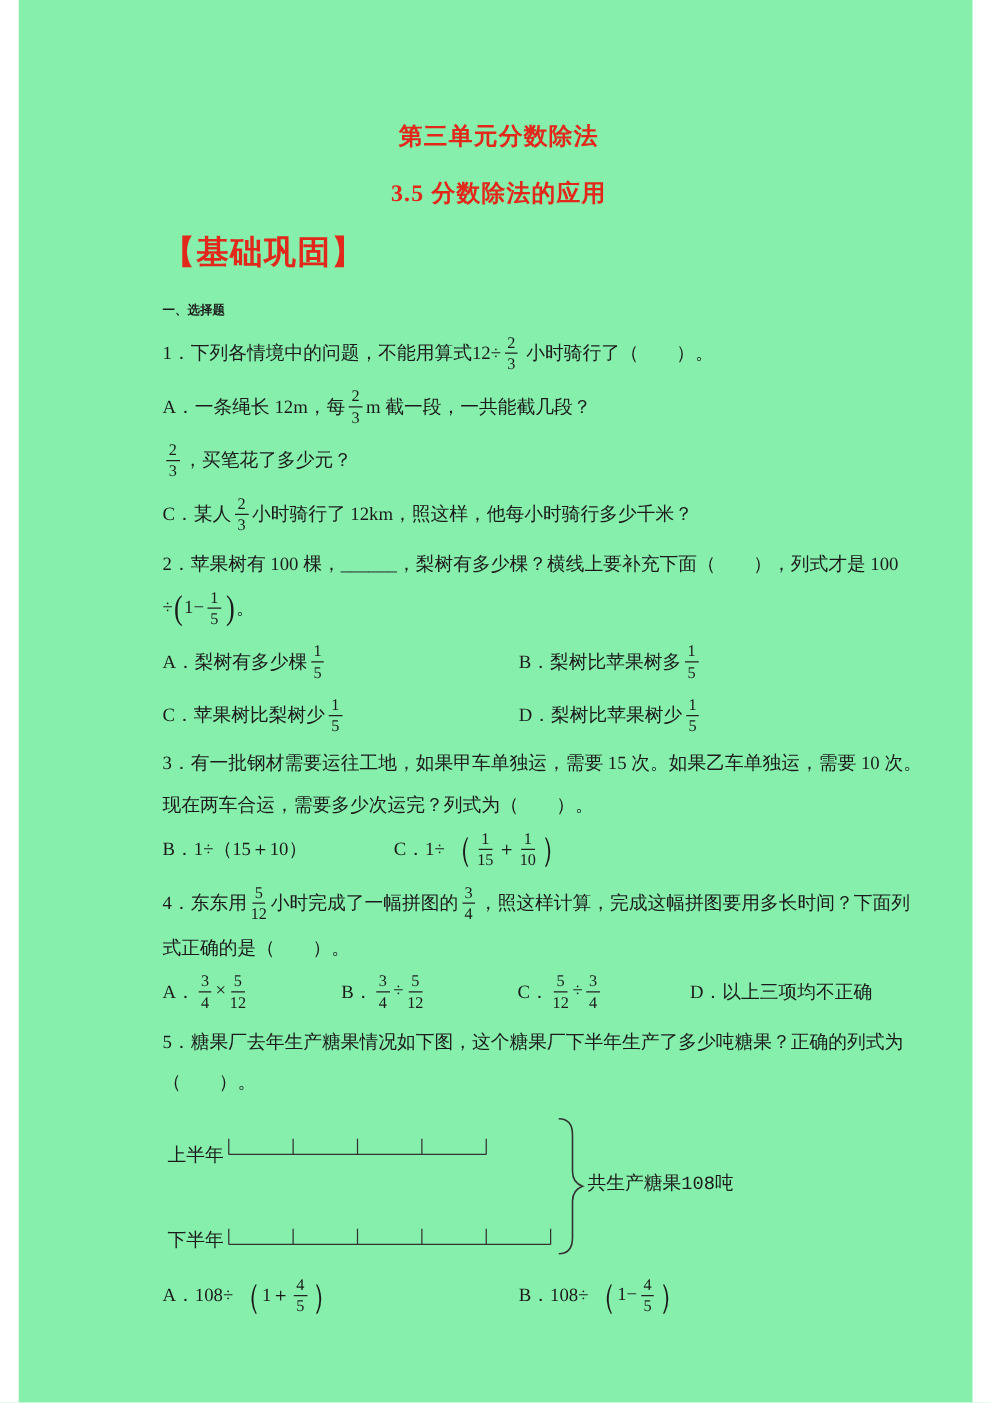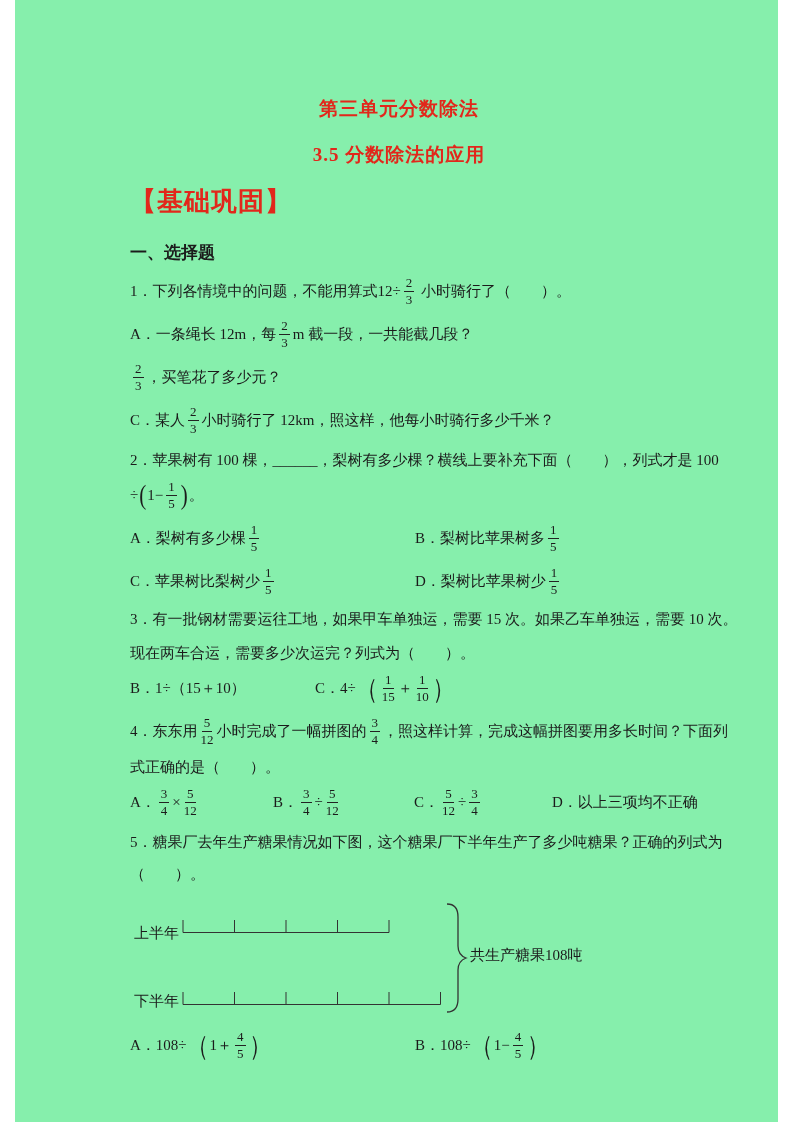--- a/index.html
+++ b/index.html
@@ -15,21 +15,21 @@
   .content{padding:96px 110px 0 115px;}
   .doc-title,.doc-subtitle{
     text-align:center;font-weight:bold;font-size:19px;color:var(--red);
     letter-spacing:1px;
   }
   .doc-subtitle{margin-top:20px;}
   .section-badge{
     margin-top:16px;font-size:26px;font-weight:bold;color:var(--red);
     letter-spacing:1px;
   }
-  .part-heading{margin-top:22px;font-size:17px;font-weight:bold;}
+  .part-heading{margin-top:22px;font-size:10px;font-weight:bold;}
   .line{display:flex;align-items:center;font-size:15px;flex-wrap:nowrap;white-space:pre;}
   .line.tall{min-height:43px;}
   .line.plain{min-height:28px;}
   .row{display:flex;align-items:center;font-size:15px;}
   .row.tall{min-height:43px;}
   .row > .cell{display:flex;align-items:center;white-space:pre;flex:0 0 auto;}
   .frac{
     display:inline-flex;flex-direction:column;align-items:center;
     line-height:1.05;font-size:13px;margin:0 3px;vertical-align:middle;
   }
@@ -38,21 +38,21 @@
   .bigp{font-size:21px;transform:scaleY(1.3);display:inline-block;margin:0 1px;font-weight:400;}
   
   .diagram{position:relative;height:126px;margin-top:10px;}
   .dg-label{position:absolute;font-size:15px;}
   .dg-label.top{left:4px;top:26px;}
   .dg-label.bottom{left:4px;top:94px;}
   .dg-bar{position:absolute;left:52px;}
   .dg-bar.top{top:18px;}
   .dg-bar.bottom{top:90px;}
   .dg-brace{position:absolute;left:314px;top:4px;}
-  .dg-brace-label{position:absolute;left:340px;top:48px;font-size:15px;white-space:nowrap;}
+  .dg-brace-label{position:absolute;left:340px;top:48px;font-size:15px;white-space:nowrap;font-family:Liberation Mono, monospace;}
 </style>
 </head>
 <body>
 
 <div class="page">
   <div class="content">
 
     <div class="doc-title">第三单元分数除法</div>
     <div class="doc-subtitle">3.5 分数除法的应用</div>
     <div class="section-badge">【基础巩固】</div>
@@ -71,21 +71,21 @@
     </div>
     <div class="row tall">
       <span class="cell" style="flex-basis:285px"><span>C．苹果树比梨树少</span><span class="frac"><span class="num">1</span><span class="den">5</span></span></span>
       <span class="cell"><span>D．梨树比苹果树少</span><span class="frac"><span class="num">1</span><span class="den">5</span></span></span>
     </div>
 
     <div class="line plain" style="margin-top:2px"><span>3．有一批钢材需要运往工地，如果甲车单独运，需要 15 次。如果乙车单独运，需要 10 次。</span></div>
     <div class="line plain" style="margin-top:6px"><span>现在两车合运，需要多少次运完？列式为（　　）。</span></div>
     <div class="row tall">
       <span class="cell" style="flex-basis:185px"><span>B．1÷（15＋10）</span></span>
-      <span class="cell"><span>C．4÷</span><span class="bigp">（</span><span class="frac"><span class="num">1</span><span class="den">15</span></span><span>＋</span><span class="frac"><span class="num">1</span><span class="den">10</span></span><span class="bigp">）</span></span>
+      <span class="cell"><span>C．1÷</span><span class="bigp">（</span><span class="frac"><span class="num">1</span><span class="den">15</span></span><span>＋</span><span class="frac"><span class="num">1</span><span class="den">10</span></span><span class="bigp">）</span></span>
     </div>
 
     <div class="line tall"><span>4．东东用</span><span class="frac"><span class="num">5</span><span class="den">12</span></span><span>小时完成了一幅拼图的</span><span class="frac"><span class="num">3</span><span class="den">4</span></span><span>，照这样计算，完成这幅拼图要用多长时间？下面列</span></div>
     <div class="line plain"><span>式正确的是（　　）。</span></div>
     <div class="row tall">
       <span class="cell" style="flex-basis:143px"><span>A．</span><span class="frac"><span class="num">3</span><span class="den">4</span></span><span>×</span><span class="frac"><span class="num">5</span><span class="den">12</span></span></span>
       <span class="cell" style="flex-basis:141px"><span>B．</span><span class="frac"><span class="num">3</span><span class="den">4</span></span><span>÷</span><span class="frac"><span class="num">5</span><span class="den">12</span></span></span>
       <span class="cell" style="flex-basis:138px"><span>C．</span><span class="frac"><span class="num">5</span><span class="den">12</span></span><span>÷</span><span class="frac"><span class="num">3</span><span class="den">4</span></span></span>
       <span class="cell"><span>D．以上三项均不正确</span></span>
     </div>

